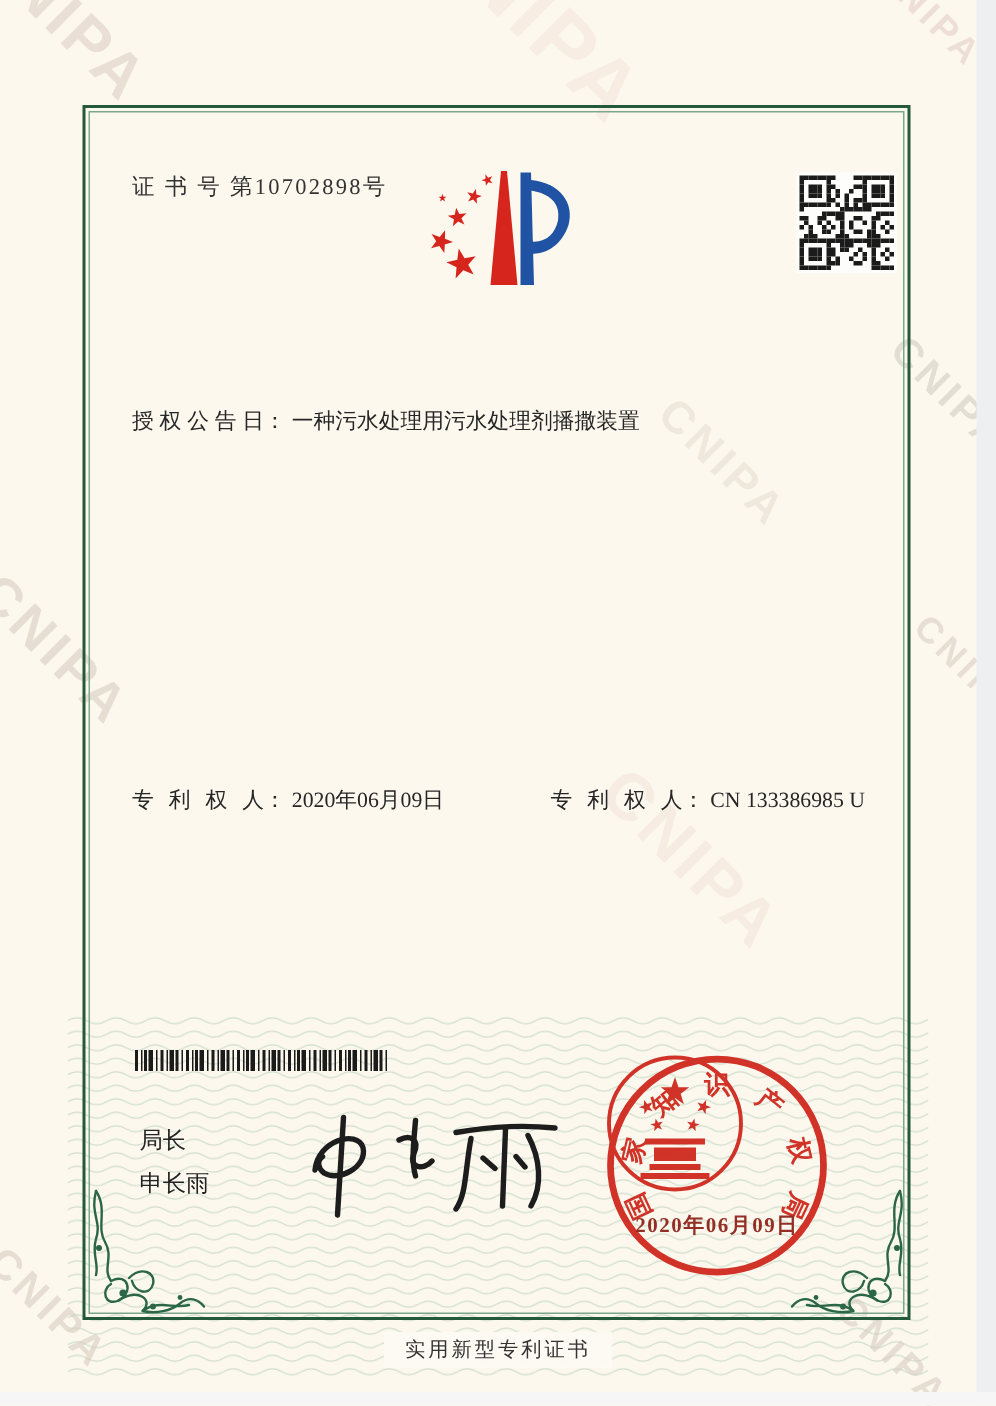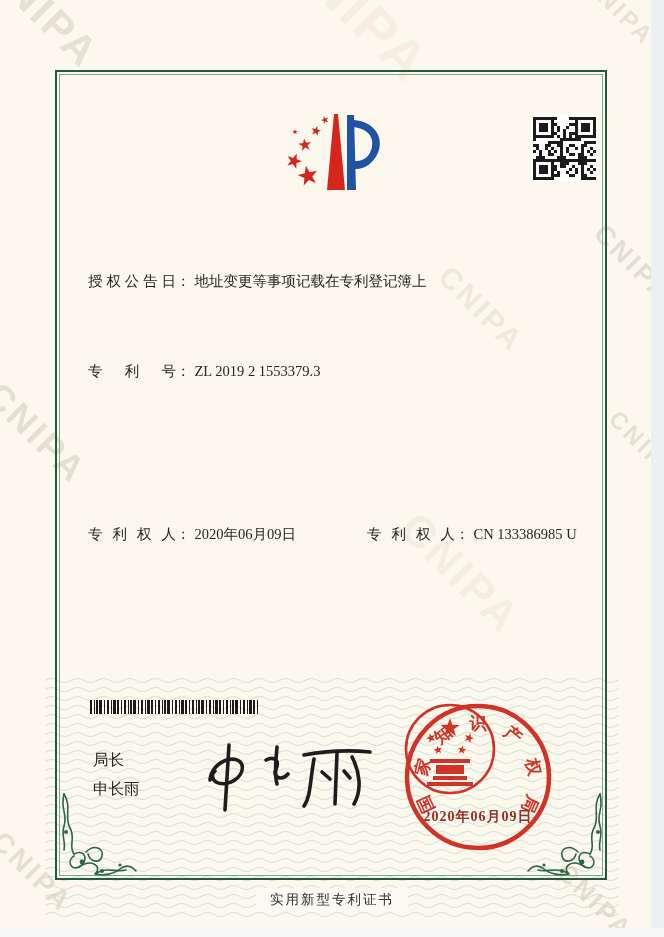--- a/index.html
+++ b/index.html
@@ -133,20 +133,21 @@
   <g fill="#2a6647">
     <circle cx="8" cy="40" r="2"></circle>
       <circle cx="24" cy="70" r="2.4"></circle>
       <circle cx="44" cy="79" r="2"></circle>
       <circle cx="62" cy="73" r="1.6"></circle>
   </g>
 </svg>
 
 <div class="content">
 
+  <div class="cert-no">证 书 号 第10702898号</div>
 
   <svg class="logo" width="100" height="84" viewBox="0 0 100 84">
     <defs>
       <path id="star" d="M0,-10 L2.35,-3.24 L9.51,-3.09 L3.8,1.24 L5.88,8.09 L0,4 L-5.88,8.09 L-3.8,1.24 L-9.51,-3.09 L-2.35,-3.24 Z"></path>
     </defs>
     <use href="#star" fill="#d6251d" transform="translate(24,64) scale(1.05) rotate(-12)"></use>
     <use href="#star" fill="#d6251d" transform="translate(10,49) scale(0.8) rotate(20)"></use>
     <use href="#star" fill="#d6251d" transform="translate(21,33) scale(0.66) rotate(-8)"></use>
     <use href="#star" fill="#d6251d" transform="translate(32,19) scale(0.52) rotate(14)"></use>
     <use href="#star" fill="#d6251d" transform="translate(41,8) scale(0.4) rotate(-20)"></use>
@@ -595,24 +596,21 @@
       <i style="background: transparent;"></i>
       <i style="background: rgb(27, 27, 27);"></i>
       <i style="background: rgb(27, 27, 27);"></i>
       <i style="background: rgb(27, 27, 27);"></i>
       <i style="background: rgb(27, 27, 27);"></i>
       <i style="background: rgb(27, 27, 27);"></i>
     </div>
 
 
   <div class="row" style="top:270px">
-    <span class="flabel">授权公告日</span><span class="fcolon">：</span><span class="fvalue">地址变更等事项记载在专利登记簿上</span>
-  </div>
-  <div class="row" style="top:360px">
-    <span class="flabel">专利号</span><span class="fcolon">：</span><span class="fvalue">ZL 2019 2 1553379.3</span>
+    <span class="flabel">授权公告日</span><span class="fcolon">：</span><span class="fvalue">一种污水处理用污水处理剂播撒装置</span>
   </div>
   <div class="row" style="top:523px;width:502px">
     <span class="flabel">专利权人</span><span class="fcolon">：</span><span class="fvalue">2020年06月09日</span>
     <span class="pair2">
       <span class="flabel">专利权人</span><span class="fcolon">：</span><span class="fvalue">CN 133386985 U</span>
     </span>
   </div>
 
 
   <div class="barcode" id="barcode"><i style="width: 2px; margin-right: 2px;"></i><i style="width: 1px; margin-right: 1px;"></i><i style="width: 2px; margin-right: 1px;"></i><i style="width: 3px; margin-right: 2px;"></i><i style="width: 1px; margin-right: 2px;"></i><i style="width: 2px; margin-right: 2px;"></i><i style="width: 1px; margin-right: 1px;"></i><i style="width: 3px; margin-right: 1px;"></i><i style="width: 2px; margin-right: 2px;"></i><i style="width: 1px; margin-right: 2px;"></i><i style="width: 2px; margin-right: 2px;"></i><i style="width: 1px; margin-right: 1px;"></i><i style="width: 2px; margin-right: 1px;"></i><i style="width: 3px; margin-right: 2px;"></i><i style="width: 1px; margin-right: 2px;"></i><i style="width: 2px; margin-right: 2px;"></i><i style="width: 1px; margin-right: 1px;"></i><i style="width: 3px; margin-right: 1px;"></i><i style="width: 2px; margin-right: 2px;"></i><i style="width: 1px; margin-right: 2px;"></i><i style="width: 2px; margin-right: 2px;"></i><i style="width: 1px; margin-right: 1px;"></i><i style="width: 2px; margin-right: 1px;"></i><i style="width: 3px; margin-right: 2px;"></i><i style="width: 1px; margin-right: 2px;"></i><i style="width: 2px; margin-right: 2px;"></i><i style="width: 1px; margin-right: 1px;"></i><i style="width: 3px; margin-right: 1px;"></i><i style="width: 2px; margin-right: 2px;"></i><i style="width: 1px; margin-right: 2px;"></i><i style="width: 2px; margin-right: 2px;"></i><i style="width: 1px; margin-right: 1px;"></i><i style="width: 2px; margin-right: 1px;"></i><i style="width: 3px; margin-right: 2px;"></i><i style="width: 1px; margin-right: 2px;"></i><i style="width: 2px; margin-right: 2px;"></i><i style="width: 1px; margin-right: 1px;"></i><i style="width: 3px; margin-right: 1px;"></i><i style="width: 2px; margin-right: 2px;"></i><i style="width: 1px; margin-right: 2px;"></i><i style="width: 2px; margin-right: 2px;"></i><i style="width: 1px; margin-right: 1px;"></i><i style="width: 2px; margin-right: 1px;"></i><i style="width: 3px; margin-right: 2px;"></i><i style="width: 1px; margin-right: 2px;"></i><i style="width: 2px; margin-right: 2px;"></i><i style="width: 1px; margin-right: 1px;"></i><i style="width: 3px; margin-right: 1px;"></i><i style="width: 2px; margin-right: 2px;"></i><i style="width: 1px; margin-right: 2px;"></i></div>

